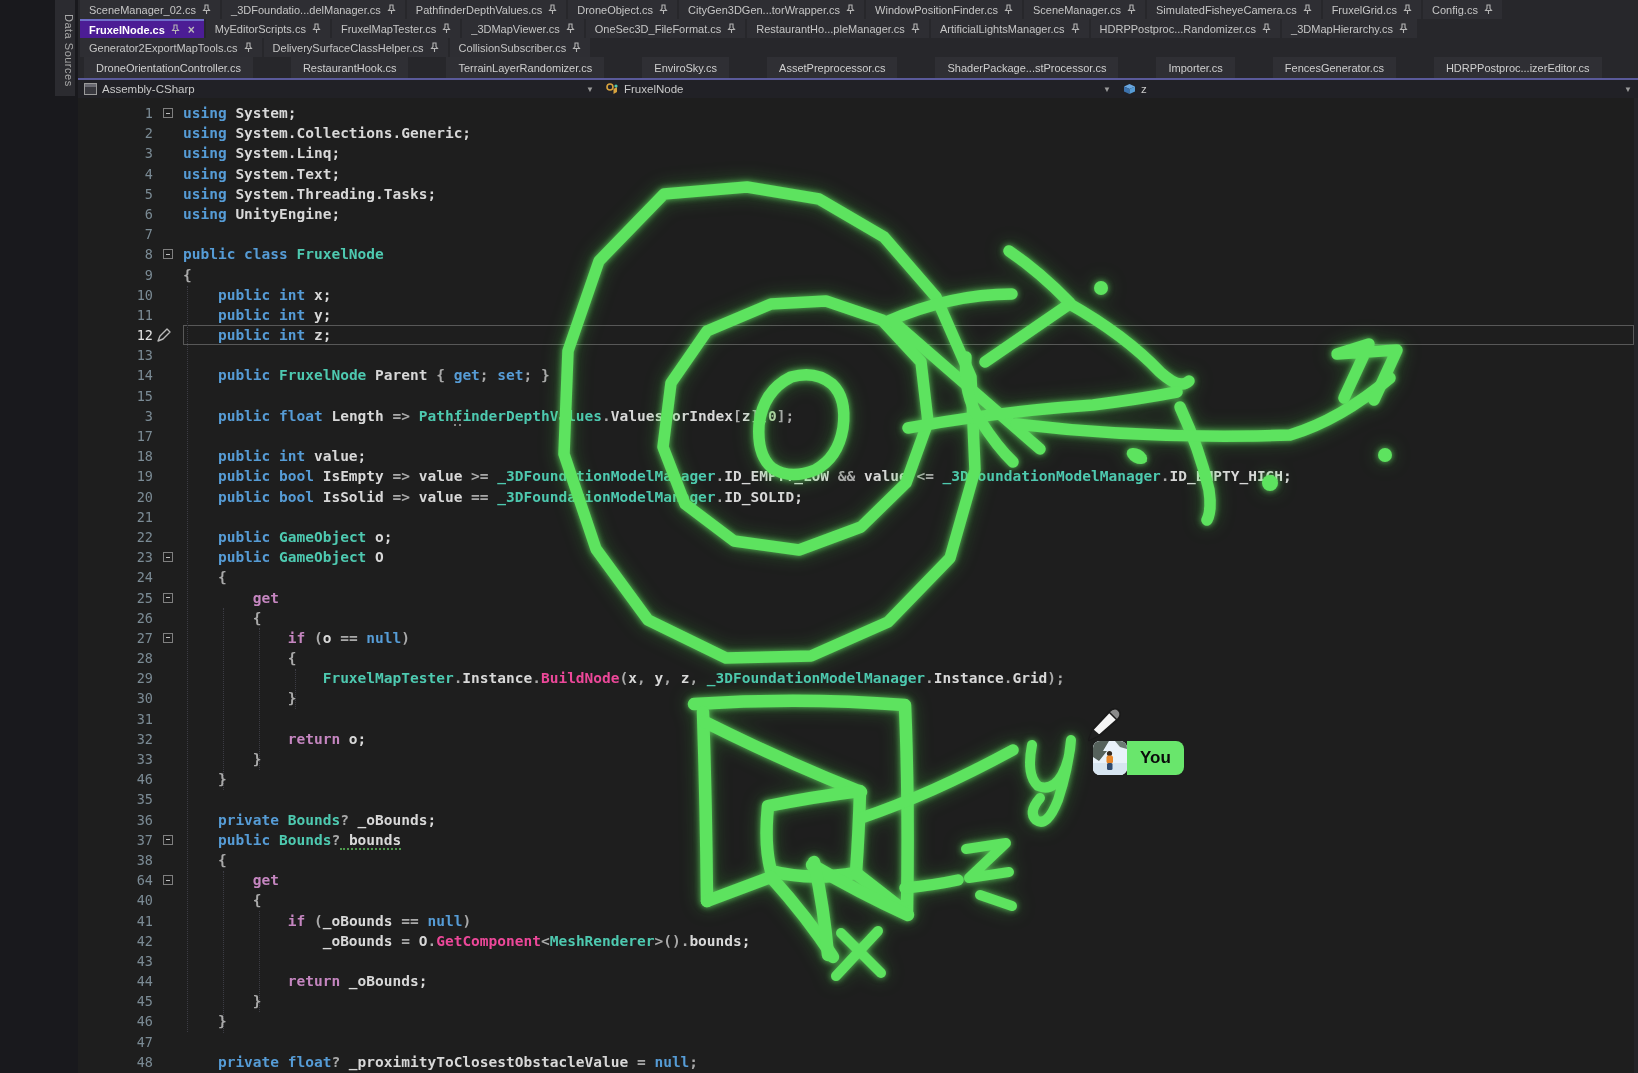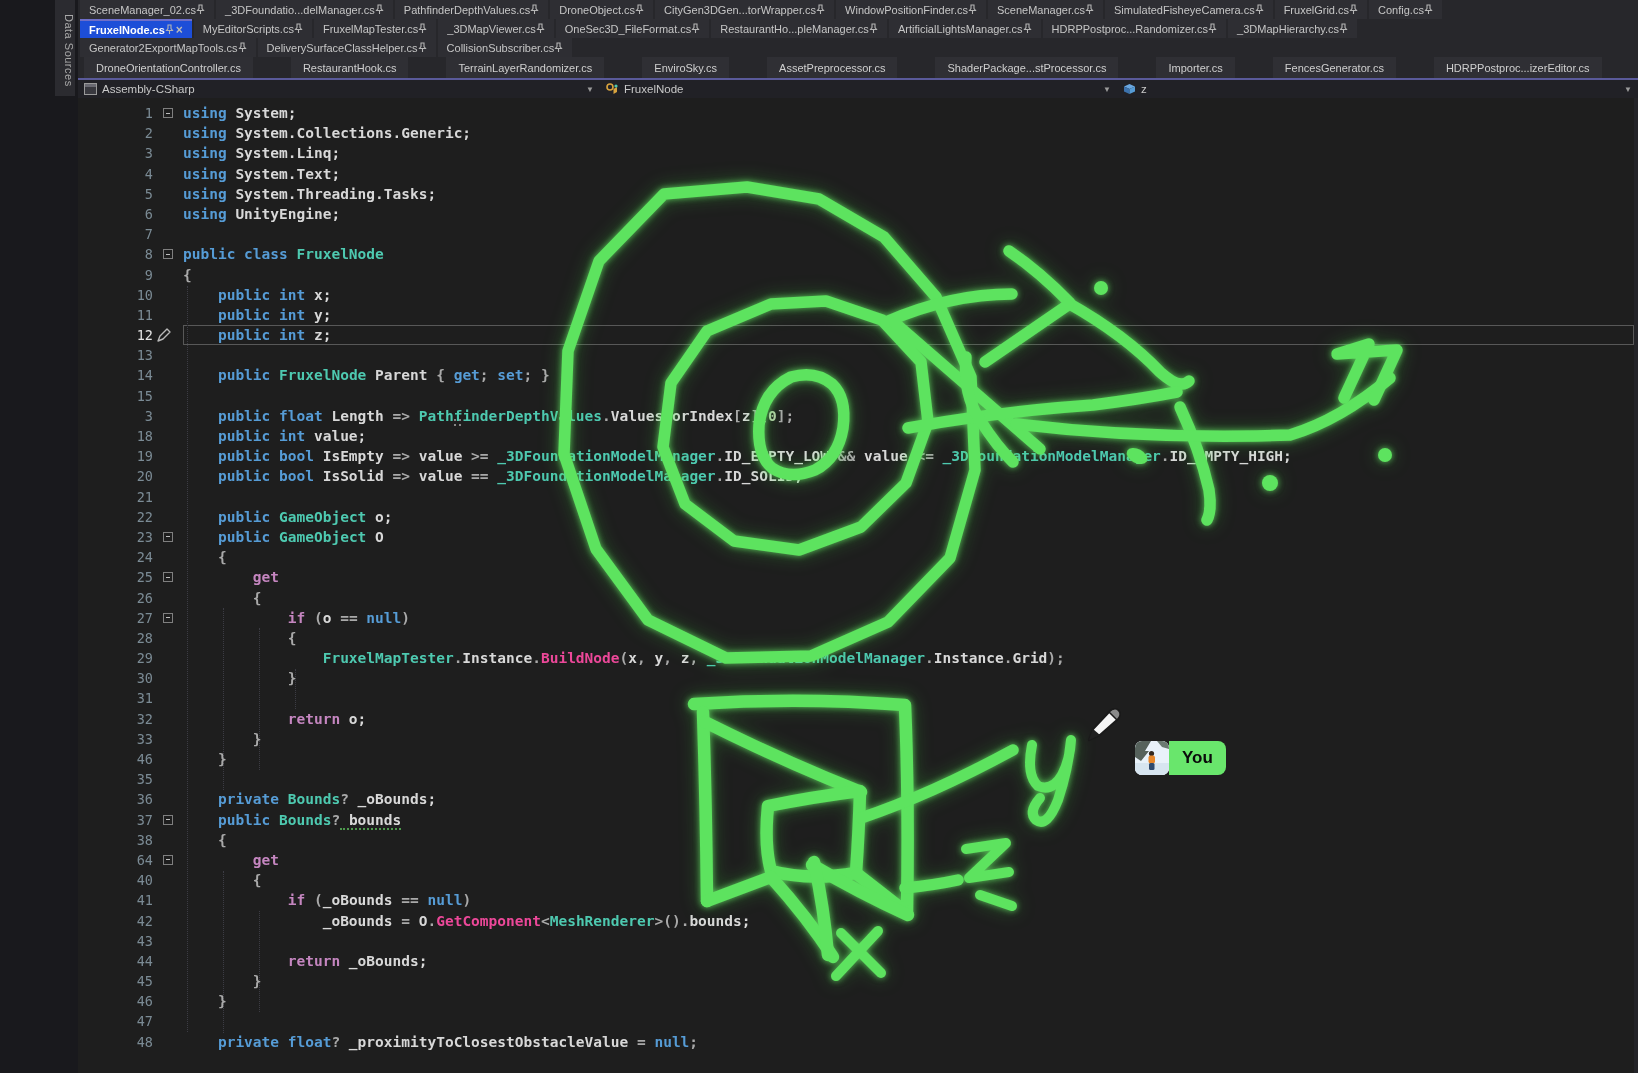--- a/index.html
+++ b/index.html
@@ -10,24 +10,24 @@
   
   .left-rail { position:absolute; left:0; top:0; width:78px; height:1073px; background:#19191d; z-index:3; }
   .vtab { position:absolute; left:55px; top:0; width:20px; height:96px; background:#2b2b30;
           color:#a9a9a9; font-size:11px; writing-mode:vertical-rl; text-align:center;
           padding-top:4px; letter-spacing:.5px; }
 
   
   .top-area { position:absolute; left:78px; top:0; width:1560px; z-index:2; background:#27272b; }
   .tabrow { display:flex; align-items:stretch; height:19px; background:#27272b; padding-left:2px; gap:2px; }
   .tabrow.r4 { height:21px; gap:38px; padding-left:6px; padding-right:30px; }
-  .tab { display:flex; align-items:center; padding:0 9px; background:#2e2e33;
+  .tab { display:flex; align-items:center; gap:6px; padding:0 9px; background:#2e2e33;
          color:#c6c6c6; font-size:11px; white-space:nowrap; cursor:default; }
   .tabrow.r4 .tab { background:#2f2f34; color:#cfcfcf; padding:0 12px; }
-  .tab.active { background:#1d4ed8; color:#ffffff; font-weight:bold; border-top:2px solid #6e6ec8;text-align:center; }
+  .tab.active { background:#4c1d95; color:#ffffff; font-weight:bold; border-top:2px solid #6e6ec8;text-align:center; }
   .pin-ico svg, .close-x { display:block; }
   .close-x { color:#bbbbbb; font-size:12px; line-height:10px; margin-left:2px; }
   .overflow-btn { position:absolute; right:8px; top:62px; width:14px; height:13px; color:#c0c0c0;
                   font-size:8px; text-align:center; border-top:2px solid #c0c0c0; line-height:10px; }
   .sep-line { height:2px; background:#5a5a9a; }
 
   
   .navbar { display:flex; height:18px; background:#212126; color:#c8c8c8; font-size:11.5px; align-items:center; }
   .nav-sec { display:flex; align-items:center; height:100%; }
   .nav-sec .grow { flex:1; }
@@ -57,21 +57,21 @@
   .iguide { position:absolute; width:0; border-left:1px dotted #3c3c44; pointer-events:none; }
   .pen-gutter { position:absolute; left:78px; top:229px; pointer-events:none; }
   .artifact { position:absolute; left:454px; top:419px; width:2px; height:2px; background:#9f9f9f;
               box-shadow:5px 0 #9f9f9f, 0 5px #9f9f9f, 5px 5px #9f9f9f; opacity:.8; }
   .scroll-strip { position:absolute; right:0; top:98px; width:4px; height:975px; background:#242428; }
 
   
   .anno { position:absolute; left:0; top:0; width:1638px; height:1073px; pointer-events:none; z-index:5;
           filter:drop-shadow(0 0 3px rgba(110,240,110,.75)) drop-shadow(0 0 9px rgba(60,220,60,.30)); }
   .cursor-wrap { position:absolute; left:1083px; top:702px; z-index:7; }
-  .you-chip { position:absolute; left:1135px; top:741px; height:34px; display:flex; z-index:6; }
+  .you-chip { position:absolute; left:1093px; top:741px; height:34px; display:flex; z-index:6; }
   .you-avatar { width:34px; height:34px; border-radius:7px; overflow:hidden; background:#eef4fa; flex:none; }
   .you-pill { height:34px; background:#69e66c; border-radius:0 8px 8px 0; display:flex; align-items:center;
               padding:0 13px; color:#0b0b0b; font-size:17px; font-weight:bold; }
 </style>
 </head>
 <body>
 
 <div id="stage">
 
   <div class="left-rail">
@@ -415,20 +415,25 @@
           <span class="lnum">15</span>
           <span class="foldcol"></span>
           <span class="ctext"></span>
         </div>
         <div class="codeline">
           <span class="lnum">3</span>
           <span class="foldcol"></span>
           <span class="ctext"><span class="tok-k">    public float</span><span class="tok-d"> Length</span><span class="tok-p"> =&gt;</span><span class="tok-t"> PathfinderDepthValues</span><span class="tok-p">.</span><span class="tok-d">ValuesForIndex</span><span class="tok-p">[</span><span class="tok-d">z</span><span class="tok-p">][</span><span class="tok-n">0</span><span class="tok-p">];</span></span>
         </div>
         <div class="codeline">
+          <span class="lnum">17</span>
+          <span class="foldcol"></span>
+          <span class="ctext"></span>
+        </div>
+        <div class="codeline">
           <span class="lnum">18</span>
           <span class="foldcol"></span>
           <span class="ctext"><span class="tok-k">    public int</span><span class="tok-d"> value;</span></span>
         </div>
         <div class="codeline">
           <span class="lnum">19</span>
           <span class="foldcol"></span>
           <span class="ctext"><span class="tok-k">    public bool</span><span class="tok-d"> IsEmpty</span><span class="tok-p"> =&gt;</span><span class="tok-d"> value</span><span class="tok-p"> &gt;=</span><span class="tok-t"> _3DFoundationModelManager</span><span class="tok-p">.</span><span class="tok-d">ID_EMPTY_LOW</span><span class="tok-p"> &amp;&amp;</span><span class="tok-d"> value</span><span class="tok-p"> &lt;=</span><span class="tok-t"> _3DFoundationModelManager</span><span class="tok-p">.</span><span class="tok-d">ID_EMPTY_HIGH;</span></span>
         </div>
         <div class="codeline">

